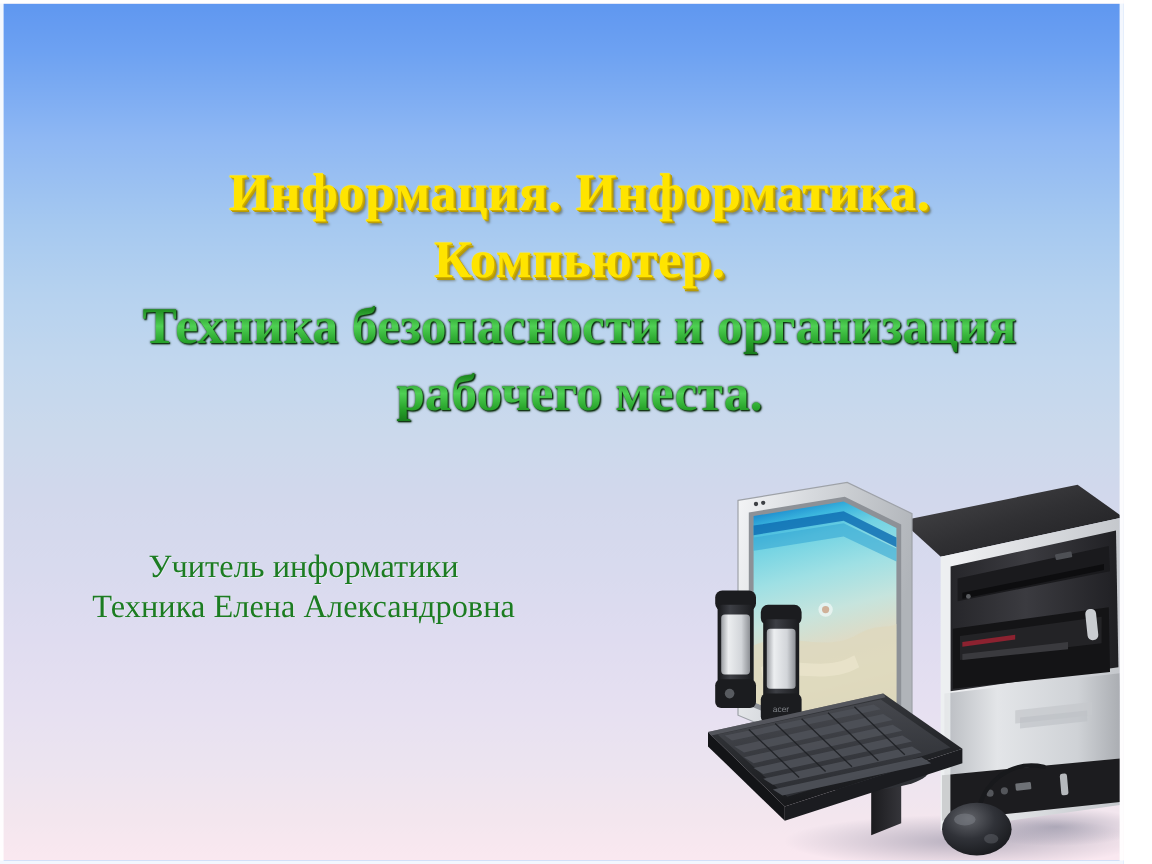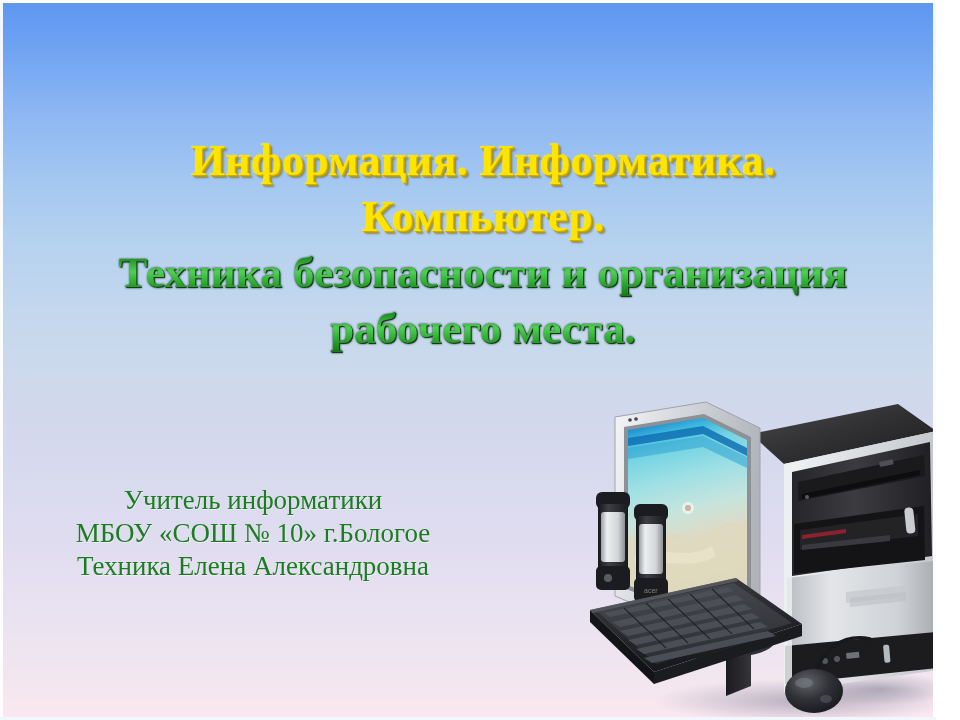--- a/index.html
+++ b/index.html
@@ -79,21 +79,21 @@
   }
   .title-green-wrap {
     position: relative;
     display: block;
   }
 
   
   #author-block {
     position: absolute;
     left: 10px;
-    top: 481px;
+    top: 453px;
     width: 480px;
     text-align: center;
     user-select: none;
   }
   .author-line {
     font-family: "Liberation Serif", "DejaVu Serif", serif;
     font-size: 27px;
     line-height: 33px;
     color: #1c7c22;
     white-space: nowrap;
@@ -121,21 +121,20 @@
     <div class="title-green-wrap">
       <div class="title-green">Техника безопасности и организация</div>
     </div>
     <div class="title-green-wrap">
       <div class="title-green">рабочего места.</div>
     </div>
   </div>
 
   <div id="author-block">
     <div class="author-line">Учитель информатики</div>
-    <div class="author-line">МБОУ «СОШ № 10» г.Бологое</div>
     <div class="author-line">Техника Елена Александровна</div>
   </div>
 
   <div id="computer-photo">
     <svg width="375" height="327" viewBox="0 0 375 327" xmlns="http://www.w3.org/2000/svg">
       <defs>
         <linearGradient id="gTowerTop" x1="0" y1="0" x2="1" y2="1">
           <stop offset="0" stop-color="#4a4a4d"></stop>
           <stop offset="0.5" stop-color="#303033"></stop>
           <stop offset="1" stop-color="#1d1d20"></stop>

